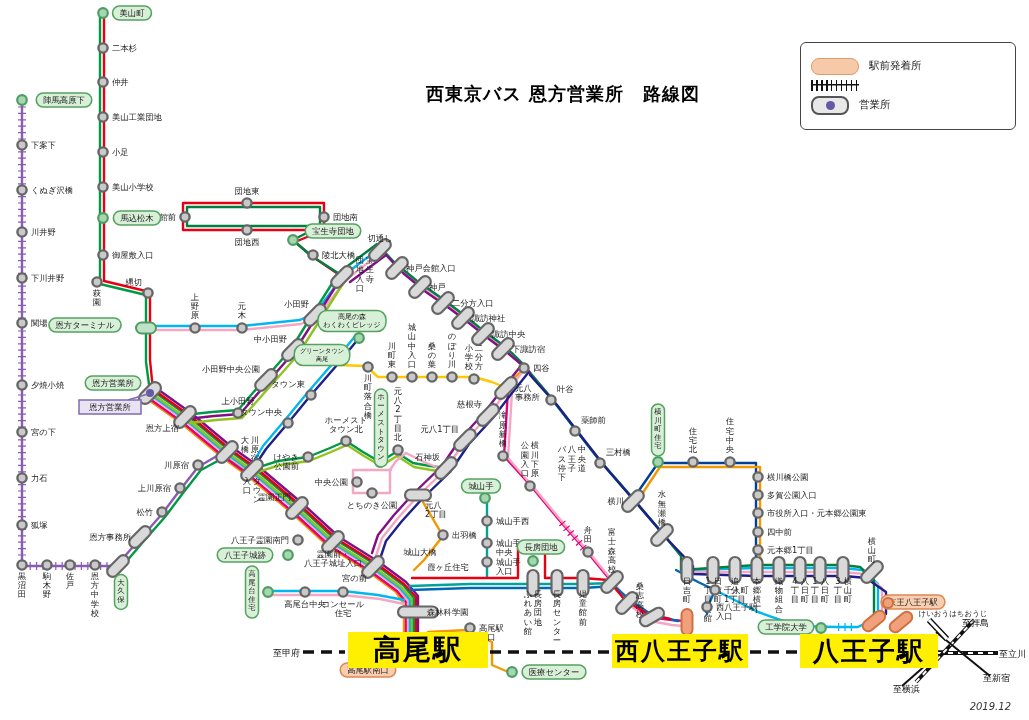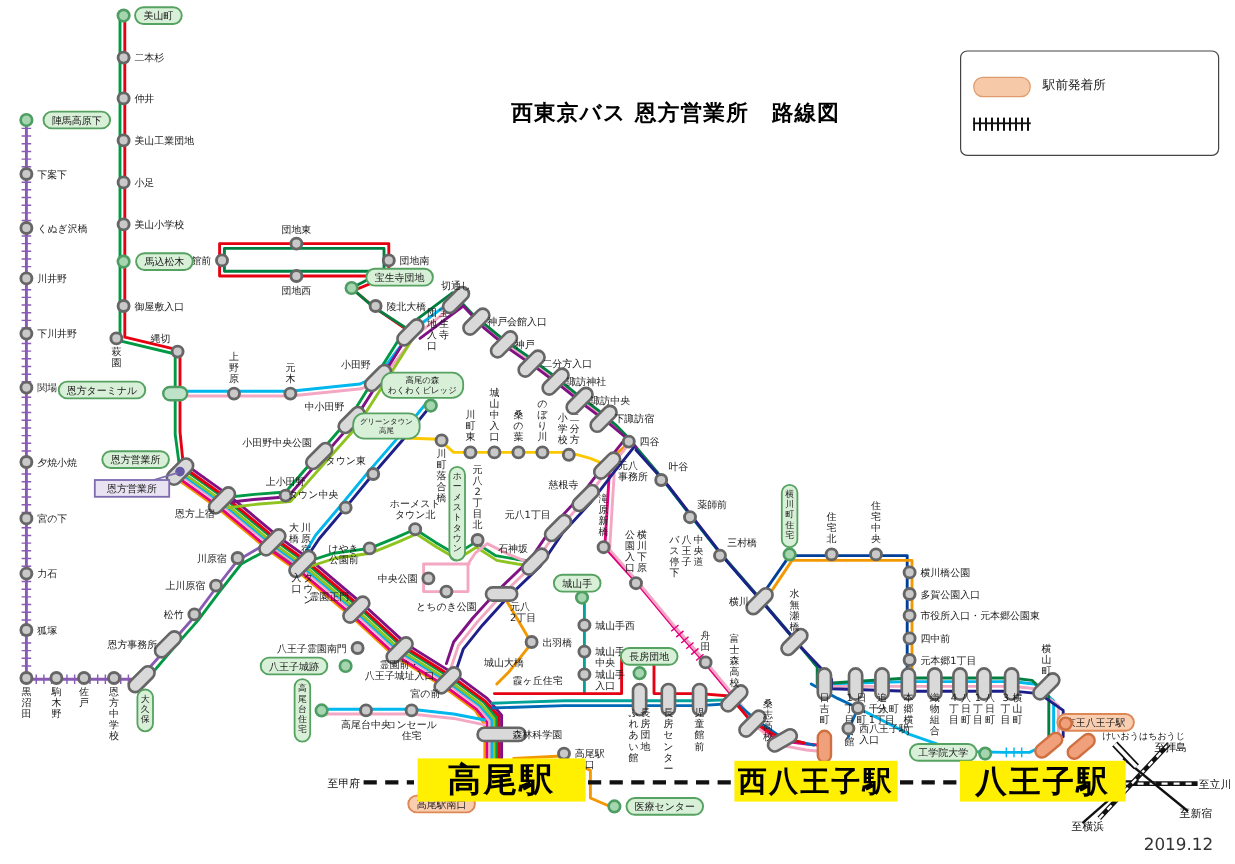--- a/index.html
+++ b/index.html
@@ -19,21 +19,21 @@
   .sw-hatch{width:48px;height:11px;background:
       linear-gradient(#111,#111) left center/100% 1.5px no-repeat,
       repeating-linear-gradient(90deg,#111 0 1.5px,transparent 1.5px 5px);}
   .sw-office{width:34px;height:15px;border-radius:8px;background:#e8e8e8;border:2px solid #555;
              display:flex;align-items:center;justify-content:center;}
   .sw-office span{width:9px;height:9px;border-radius:50%;background:#6459a5;display:block;}
   .major{background:#ffef00;color:#000;font-weight:bold;display:flex;align-items:center;justify-content:center;letter-spacing:2px;}
   .major-takao{left:348px;top:632px;width:140px;height:36px;font-size:28px;}
   .major-nishi{left:612px;top:634px;width:136px;height:34px;font-size:24px;}
   .major-hachi{left:800px;top:634px;width:138px;height:34px;font-size:26px;}
-  .date-note{right:18px;bottom:8px;font-size:14px;color:#333;}
+  .date-note{right:18px;bottom:8px;font-size:10px;color:#333;font-style:italic;}
 </style>
 </head>
 <body>
 
 <svg id="map-svg" width="1029" height="720" viewBox="0 0 1029 720">
     <polyline points="100,13 100,284 146,295 146,332 146,362 150,392" fill="none" stroke="#009944" stroke-width="2.4" stroke-linejoin="round" stroke-linecap="round"></polyline>
     <polyline points="104,13 104,281 150,292 150,329 150,360 153,390" fill="none" stroke="#e60012" stroke-width="2.4" stroke-linejoin="round" stroke-linecap="round"></polyline>
     <polyline points="22,100 22,566 116,566" fill="none" stroke="#8a5bb5" stroke-width="2.4" stroke-linejoin="round" stroke-linecap="round"></polyline>
     <polyline points="116,566 140,539 162,514 180,490 198,467 222,453 249,469" fill="none" stroke="#8a5bb5" stroke-width="2.4" stroke-linejoin="round" stroke-linecap="round"></polyline>
     <polyline points="120,569 143,542 165,517 183,493 201,470 225,457 250,473" fill="none" stroke="#009944" stroke-width="2.4" stroke-linejoin="round" stroke-linecap="round"></polyline>
@@ -844,19 +844,25 @@
 <div class="overlay page-title">西東京バス 恩方営業所　路線図</div>
 
 <div class="overlay legend-box">
   <div class="legend-row">
     <span class="sw sw-orange"></span>
     <span class="legend-label">駅前発着所</span>
   </div>
   <div class="legend-row">
     <span class="sw sw-hatch"></span>
   </div>
+  <div class="legend-row">
+    <span class="sw sw-office">
+        <span></span>
+      </span>
+    <span class="legend-label">営業所</span>
+  </div>
 </div>
 
 <div class="overlay major major-takao">高尾駅</div>
 <div class="overlay major major-nishi">西八王子駅</div>
 <div class="overlay major major-hachi">八王子駅</div>
 
 <div class="overlay date-note">2019.12</div>
 
 </body></html>

